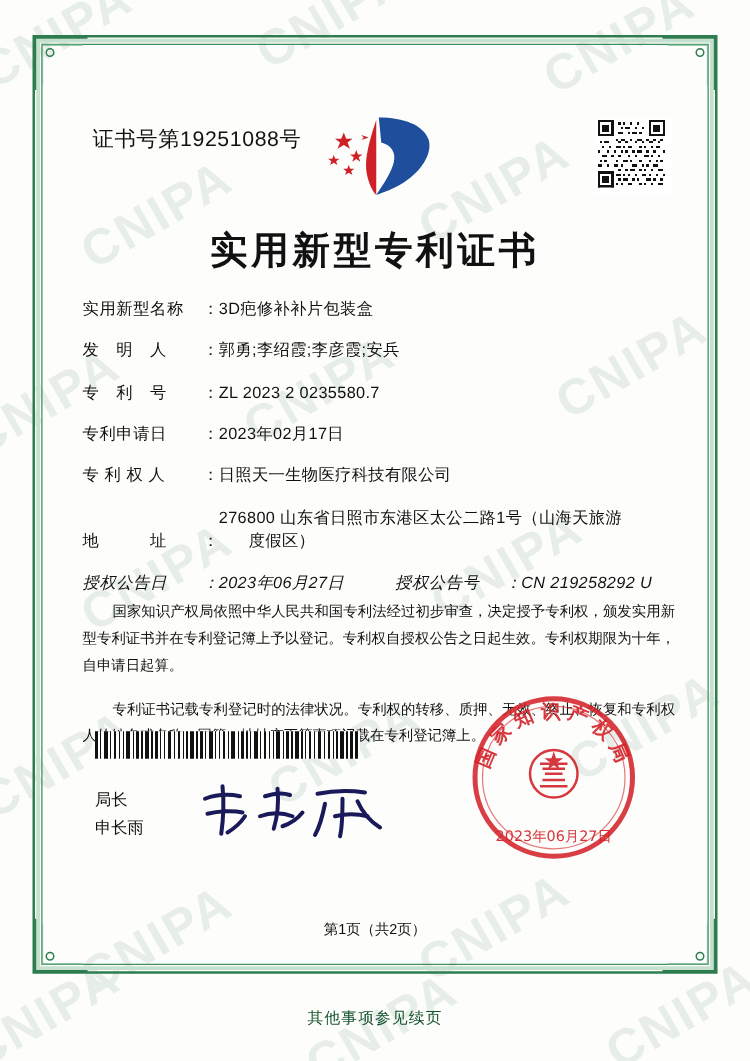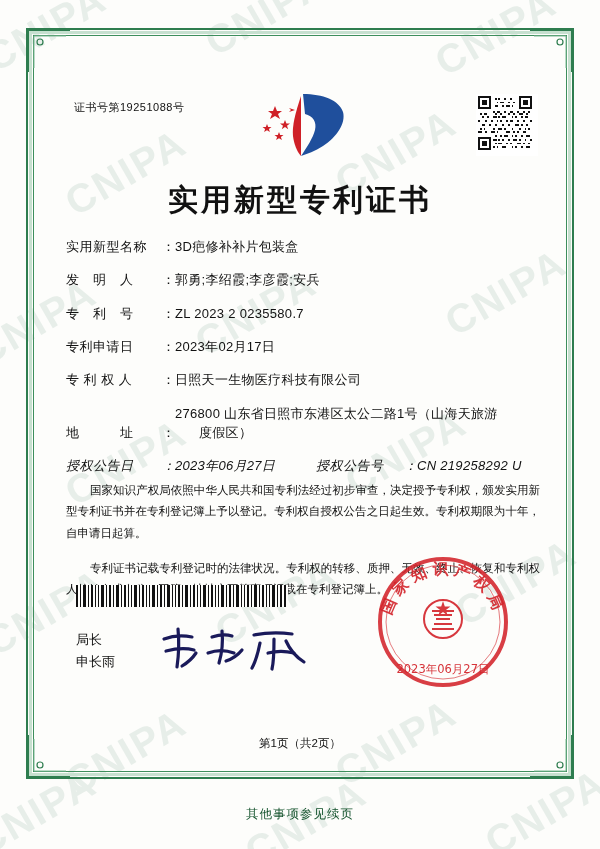--- a/index.html
+++ b/index.html
@@ -75,21 +75,21 @@
     left: 48px;
     top: 52px;
     right: 48px;
     bottom: 90px;
     z-index: 4;
   }
   .cert-no {
     position: absolute;
     left: 26px;
     top: 48px;
-    font-size: 11px;
+    font-size: 17px;
     color: #111;
     letter-spacing: 0.5px;
   }
   
   .qr {
     position: absolute;
     right: 14px;
     top: 42px;
     width: 58px;
     height: 58px;

